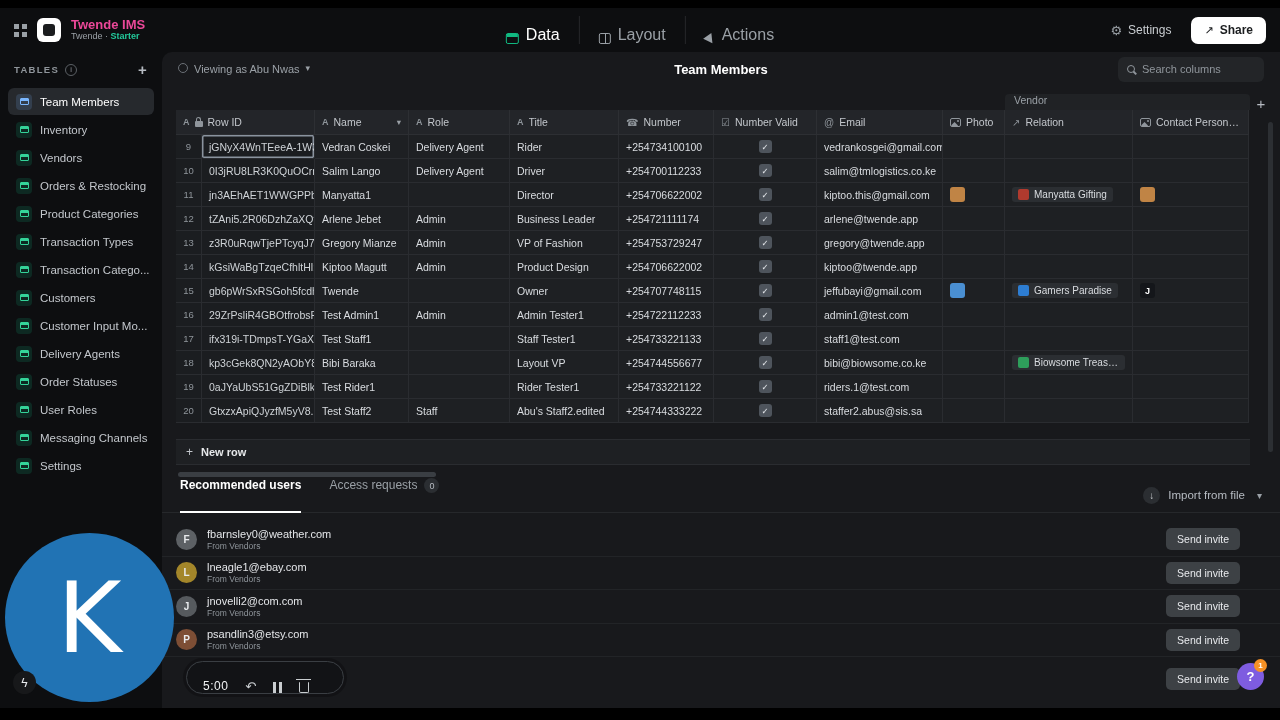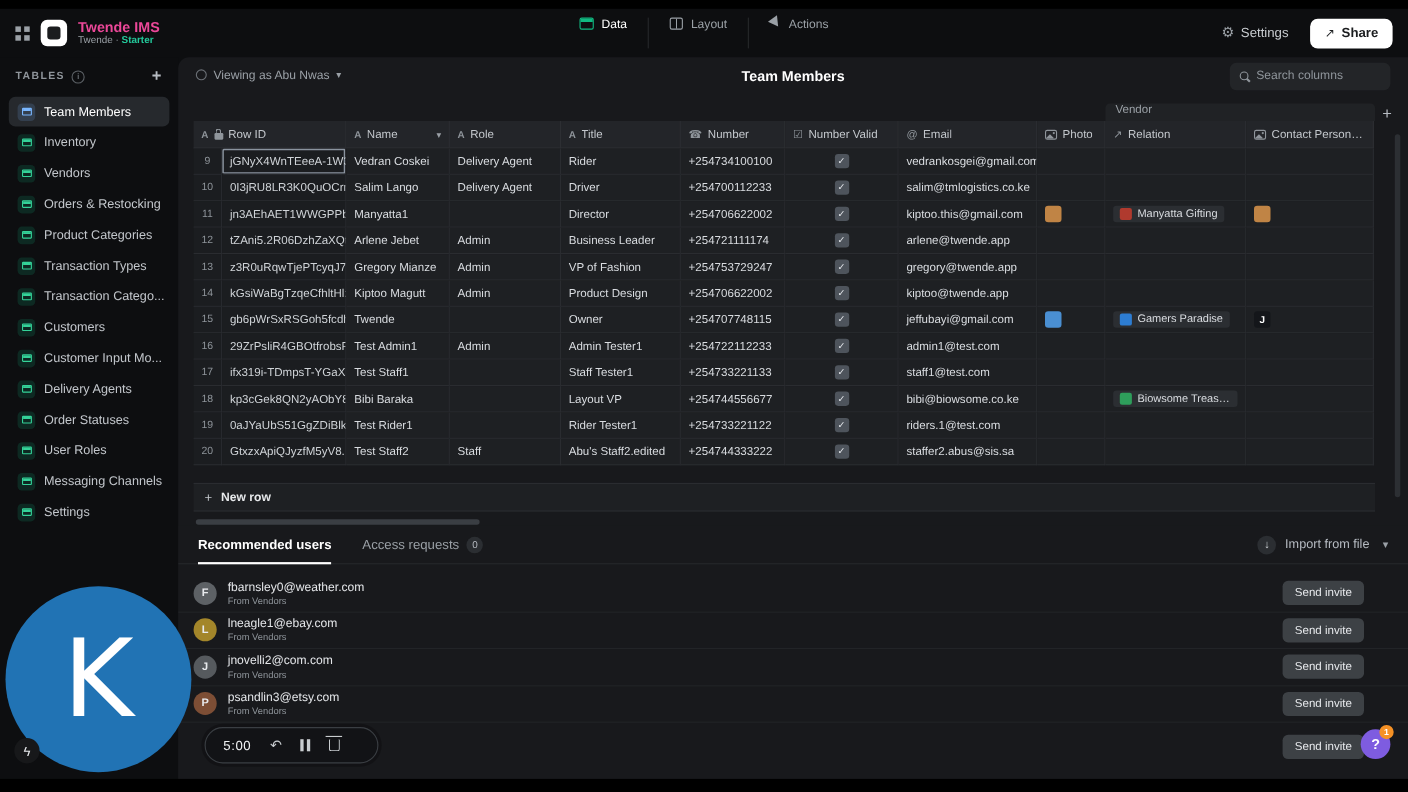--- a/index.html
+++ b/index.html
@@ -12,21 +12,21 @@
   .brand{display:flex;align-items:center;gap:10px}
   .grid-ic{width:13px;height:13px;background-image:linear-gradient(#9aa0a6,#9aa0a6),linear-gradient(#9aa0a6,#9aa0a6),linear-gradient(#9aa0a6,#9aa0a6),linear-gradient(#9aa0a6,#9aa0a6);
     background-size:5px 5px;background-position:0 0,8px 0,0 8px,8px 8px;background-repeat:no-repeat}
   .logo{width:24px;height:24px;border-radius:6px;background:#fff;display:flex;align-items:center;justify-content:center}
   .logo-mark{width:12px;height:12px;border-radius:3px;background:#1b1d1f}
   .brand-name{font-size:13px;font-weight:700;color:#ec4899;line-height:13px}
   .brand-sub{font-size:9px;color:#9aa0a6;line-height:11px}
   .plan{color:#23c99b;font-weight:700}
   .plan::before{content:"· ";color:#9aa0a6;font-weight:400}
   .topnav{position:absolute;left:50%;top:8px;transform:translateX(-50%);display:flex;align-items:center;height:28px}
-  .nav-item{display:flex;align-items:flex-start;gap:7px;padding:0 19px;font-size:11px;color:#9aa0a6;height:100%;cursor:default}
+  .nav-item{display:flex;align-items:flex-end;gap:7px;padding:0 19px;font-size:16px;color:#9aa0a6;height:100%;cursor:default}
   .nav-item + .nav-item{border-left:1px solid #26282b}
   .nav-item.active{color:#fff}
   .ic-data{width:13px;height:11px;border:1px solid #10b981;border-radius:2px;background:linear-gradient(to bottom,#10b981 3px,transparent 3px)}
   .ic-layout{width:12px;height:11px;border:1px solid #9aa0a6;border-radius:2px;background:linear-gradient(to right,transparent 5px,#9aa0a6 5px,#9aa0a6 6px,transparent 6px)}
   .ic-actions{width:0;height:0;border-top:9px solid #9aa0a6;border-left:5px solid transparent;border-right:5px solid transparent;transform:rotate(-35deg)}
   .top-right{margin-left:auto;display:flex;align-items:center;gap:20px}
   .settings{display:flex;align-items:center;gap:6px;font-size:12px;color:#c9cdd1}
   .gear{font-size:13px;color:#9aa0a6}
   .share-btn{background:#fff;color:#1b1d1f;font-size:12px;font-weight:700;border:none;border-radius:7px;height:27px;padding:0 13px;display:flex;align-items:center;gap:6px;font-family:inherit;cursor:pointer}
   .share-ic{font-size:11px;font-weight:400}
@@ -88,40 +88,40 @@
   .new-row{width:1074px;height:26px;margin-top:16px;background:#1e2023;border-top:1px solid #2a2c30;border-bottom:1px solid #2a2c30;display:flex;align-items:center;gap:8px;padding:0 10px;font-size:11px;color:#e6e8ea;font-weight:700;cursor:pointer}
   .plus-ic{font-size:12px;color:#c3c7cc;font-weight:400}
   .add-col{position:absolute;left:1090px;top:42px;width:18px;height:18px;color:#b6bbc2;font-size:15px;display:flex;align-items:center;justify-content:center;cursor:pointer}
   .hscroll{margin-top:6px;height:7px;position:relative;width:1074px}
   .hthumb{position:absolute;left:2px;top:1px;width:258px;height:5px;background:#3a3e43;border-radius:3px}
   .vscroll{position:absolute;right:7px;top:70px;width:5px;height:330px;background:#2c2f33;border-radius:3px}
 
   
   .panel{position:absolute;left:0;right:0;top:426px;bottom:0;background:#18191c}
   .panel-tabs{height:35px;display:flex;align-items:center;padding:0 18px;border-bottom:1px solid #26282b}
-  .ptab{font-size:12px;color:#fff;font-weight:700;height:100%;display:flex;align-items:center;position:relative;margin-right:28px;cursor:pointer}
+  .ptab{font-size:12px;color:#fff;font-weight:700;height:100%;display:flex;position:relative;margin-right:28px;cursor:pointer}
   .ptab.active::after{content:"";position:absolute;left:0;right:0;bottom:-1px;height:2px;background:#fff}
   .ptab.secondary{color:#9aa0a6;font-weight:400;gap:7px}
   .badge0{width:15px;height:15px;border-radius:50%;background:#2b2e32;font-size:9px;color:#b6bbc2;display:flex;align-items:center;justify-content:center}
   .import{margin-left:auto;display:flex;align-items:center;gap:8px;color:#b6bbc2;font-size:11.5px;cursor:pointer}
   .import-ic{width:17px;height:17px;border-radius:50%;background:#2b2e32;color:#c9cdd1;font-size:10px;display:flex;align-items:center;justify-content:center}
   .chev{color:#9aa0a6;font-size:10px;margin-left:12px}
   .user-list{padding-top:10px}
   .urow{height:33.5px;display:flex;align-items:center;padding:0 40px 0 14px;border-bottom:1px solid #222427}
   .urow.partial{border-bottom:none;height:44px}
   .uav{width:21px;height:21px;border-radius:50%;color:#e8eaed;font-size:10px;display:flex;align-items:center;justify-content:center;font-weight:700;margin-right:10px;flex:none}
   .uemail{font-size:11px;color:#e4e6e9;line-height:12px}
   .usrc{font-size:8.5px;color:#8f959b;margin-top:1px}
   .invite-btn{margin-left:auto;background:#3d4145;color:#e8eaed;border:none;border-radius:5px;font-size:10.5px;padding:5px 11px;font-family:inherit;cursor:pointer}
 
   
   .k-circle{position:absolute;left:5px;top:533px;width:169px;height:169px;border-radius:50%;background:#2173b4;display:flex;align-items:center;justify-content:center;z-index:50}
   .k-letter{font-size:98px;color:#fff;line-height:1;font-family:"DejaVu Sans",sans-serif}
   .flash-circle{position:absolute;left:13px;top:671px;width:23px;height:23px;border-radius:50%;background:#17181a;color:#e8eaed;display:flex;align-items:center;justify-content:center;font-size:12px;z-index:51}
-  .recorder{position:absolute;left:186px;top:661px;width:158px;height:33px;border-radius:17px;background:rgba(18,19,21,.93);border:1px solid #3a3e43;display:flex;align-items:center;padding:0 16px;gap:17px;z-index:52;box-shadow:0 0 0 3px rgba(0,0,0,.25)}
+  .recorder{position:absolute;left:186px;top:661px;width:158px;height:33px;border-radius:17px;background:rgba(18,19,21,.93);border:1px solid #3a3e43;display:flex;align-items:flex-end;padding:0 16px;gap:17px;z-index:52;box-shadow:0 0 0 3px rgba(0,0,0,.25)}
   .rec-time{font-size:12px;color:#f1f3f4;letter-spacing:.5px}
   .rec-undo{color:#c9cdd0;font-size:13px;cursor:pointer;line-height:1}
   .rec-pause{width:9px;height:11px;border-left:3px solid #c9cdd0;border-right:3px solid #c9cdd0;cursor:pointer}
   .rec-trash{width:10px;height:11px;position:relative;border:1.5px solid #c9cdd0;border-top:none;border-radius:1px 1px 2px 2px;cursor:pointer}
   .rec-trash::before{content:"";position:absolute;top:-3.5px;left:-4px;width:15px;height:1.5px;background:#c9cdd0}
   .help-btn{position:absolute;left:1237px;top:663px;width:27px;height:27px;border-radius:50%;background:#7e5ce0;color:#fff;font-size:13px;font-weight:700;display:flex;align-items:center;justify-content:center;z-index:60;cursor:pointer}
   .help-badge{position:absolute;top:-4px;right:-3px;min-width:13px;height:13px;border-radius:7px;background:#f59125;color:#fff;font-size:8px;display:flex;align-items:center;justify-content:center;font-weight:700}
 </style>
 </head>
 <body>

